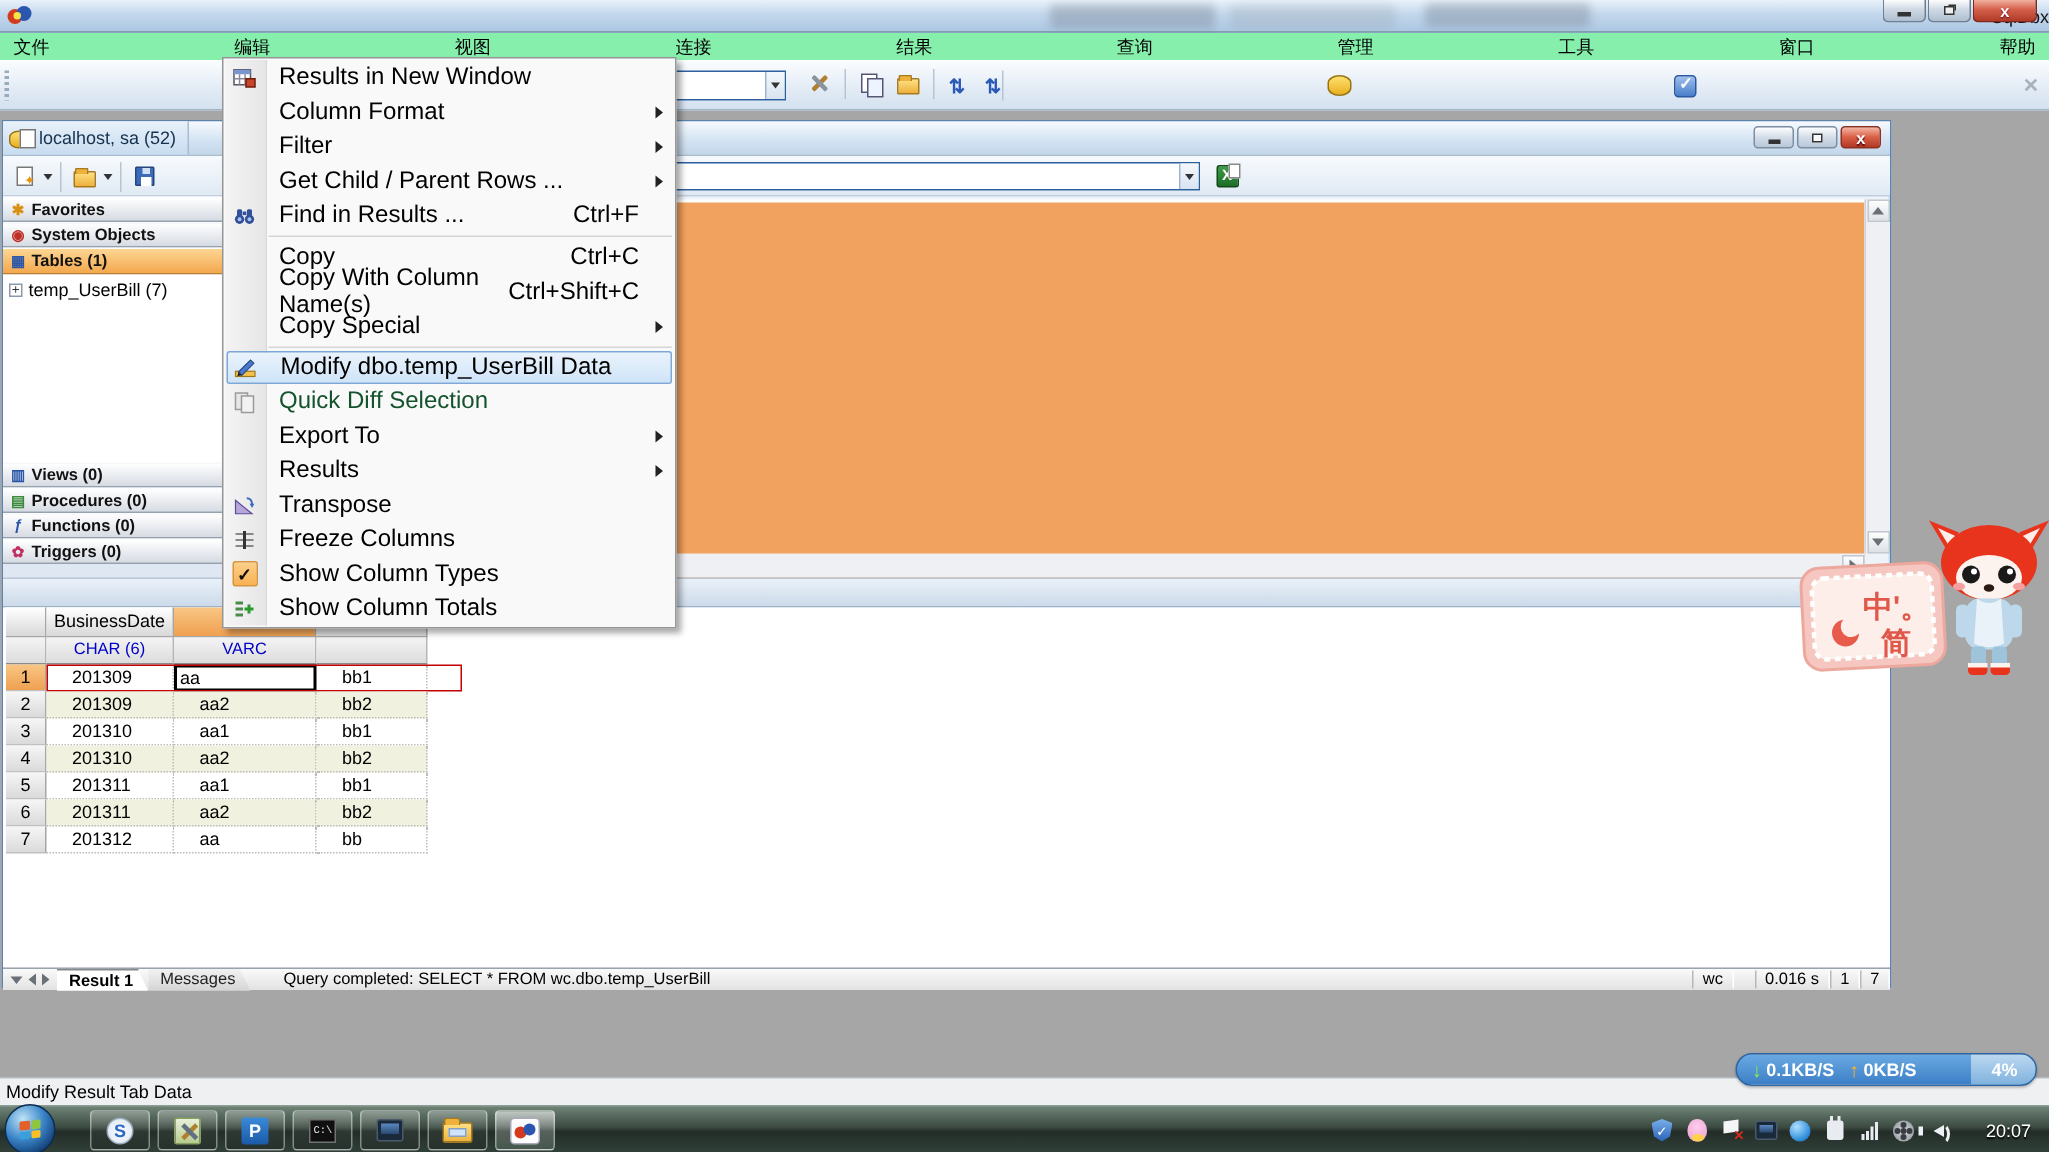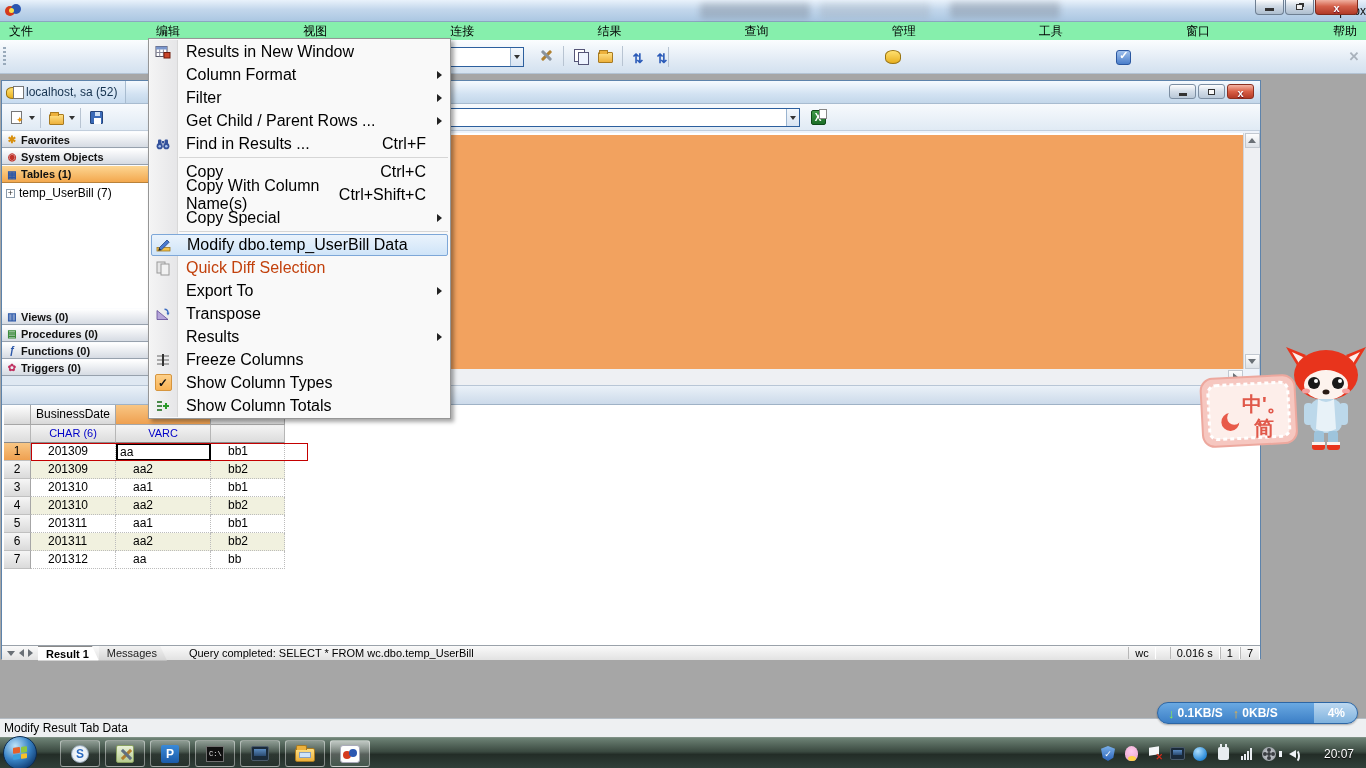--- a/index.html
+++ b/index.html
@@ -192,21 +192,21 @@
   .mi{height:23px;display:flex;align-items:center;position:relative;font-size:16px;color:#000;}
   .mi .mico{position:absolute;left:5px;width:18px;height:18px;display:flex;align-items:center;justify-content:center;}
   .mi .ml{margin-left:37px;}
   .mi .msc{margin-left:auto;margin-right:24px;}
   .mi .sub{position:absolute;right:8px;width:0;height:0;
     border-top:4px solid transparent;border-bottom:4px solid transparent;border-left:5px solid #222;}
   .mi.hl{background:linear-gradient(#eaf3fc,#cfe4f8);border:1px solid #7da7d8;border-radius:2px;
     margin:0 2px;height:22px;}
   .mi.hl .ml{margin-left:35px;}
   .mi.hl .mico{left:3px;}
-  .mi.dis{color:#c2410c;}
+  .mi.dis{color:#14532d;}
   .msep{height:1px;background:#d6d6d6;margin:2px 2px 2px 30px;}
   .mcheck{width:17px;height:17px;background:linear-gradient(#fdd08a,#f8b254);border:1px solid #d6953e;
     border-radius:2px;display:flex;align-items:center;justify-content:center;}
   .mcheck::before{content:"✓";font-size:12px;font-weight:bold;color:#111;}
 
   
   .netw{left:1157px;top:702px;width:201px;height:22px;border-radius:11px;z-index:60;
     background:linear-gradient(#6aa9e2,#3c7fc6);border:1px solid #2d66a4;box-shadow:0 1px 2px rgba(0,0,0,.3);
     display:flex;align-items:center;color:#fff;font-size:12px;font-weight:bold;overflow:hidden;}
   .netw .arrow{font-size:13px;margin:0 3px 0 10px;}
@@ -667,32 +667,32 @@
             <rect x="6" y="4" width="8" height="11" fill="#f2f2f2" stroke="#9a9a9a"></rect>
           </svg>
         </span>
       <span class="ml">Quick Diff Selection</span>
     </div>
     <div class="mi">
       <span class="ml">Export To</span>
         <span class="sub"></span>
     </div>
     <div class="mi">
+      <span class="ml">Results</span>
+        <span class="sub"></span>
+    </div>
+    <div class="mi">
       <span class="mico">
           <svg viewBox="0 0 16 16">
             <path d="M2 13.5 L13 13.5 L2 4.5 Z" fill="#b6a6da" stroke="#5f4a96" stroke-width="0.8"></path>
             <path d="M9.5 3.2 C11.8 3.2 13 5 13 7" fill="none" stroke="#3a6ac0" stroke-width="1.4"></path>
             <path d="M13 9.6 L11.4 6.8 L14.6 6.8 Z" fill="#3a6ac0"></path>
           </svg>
         </span>
       <span class="ml">Transpose</span>
-    </div>
-    <div class="mi">
-      <span class="ml">Results</span>
-        <span class="sub"></span>
     </div>
     <div class="mi">
       <span class="mico">
           <svg viewBox="0 0 16 16">
             <line x1="2" y1="4" x2="14" y2="4" stroke="#666"></line>
             <line x1="2" y1="8" x2="14" y2="8" stroke="#666"></line>
             <line x1="2" y1="12" x2="14" y2="12" stroke="#666"></line>
             <rect x="7" y="2" width="2" height="12" fill="#333"></rect>
           </svg>
         </span>

